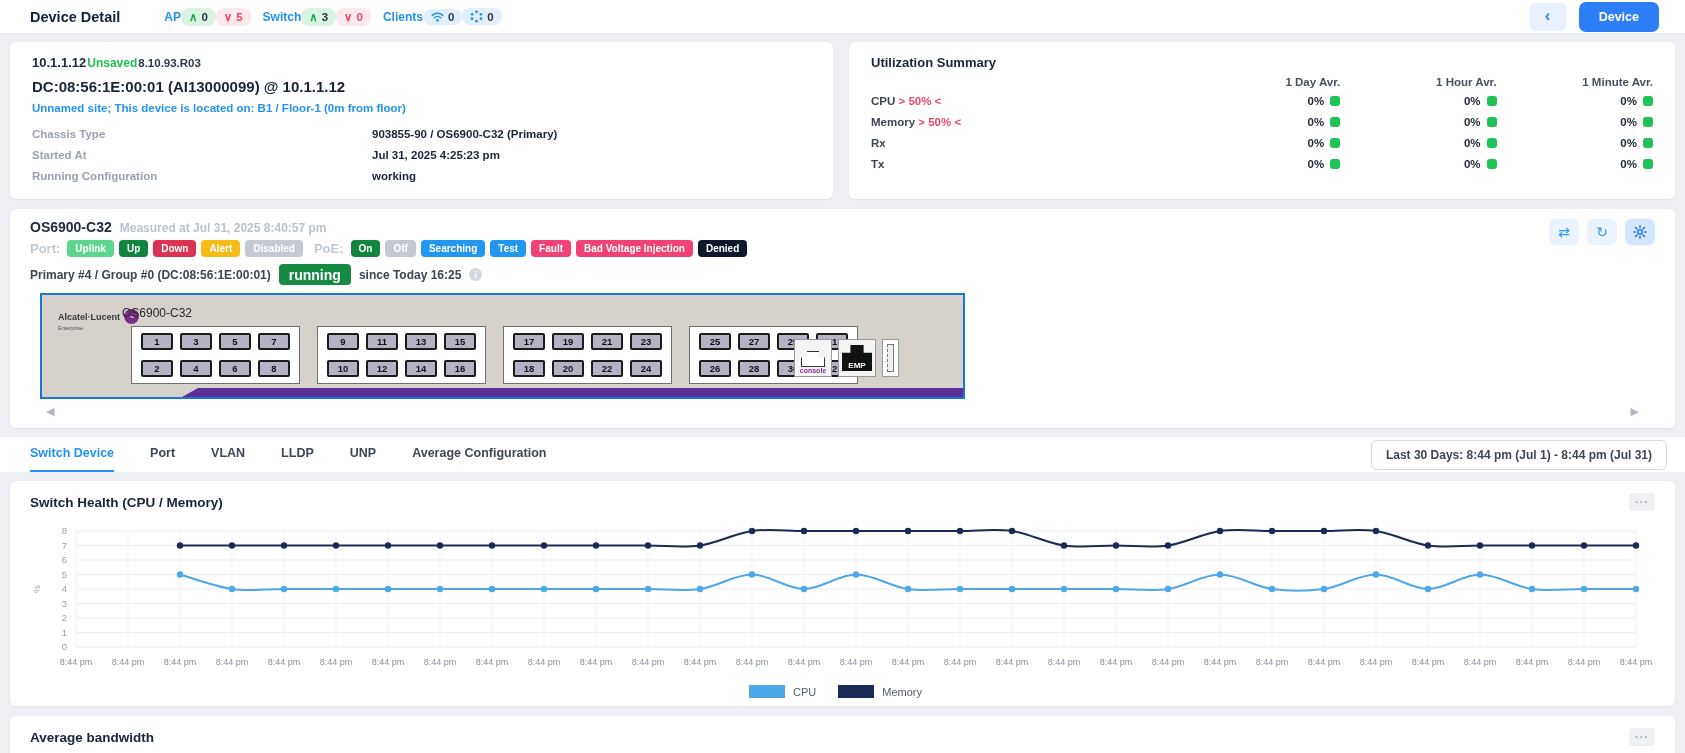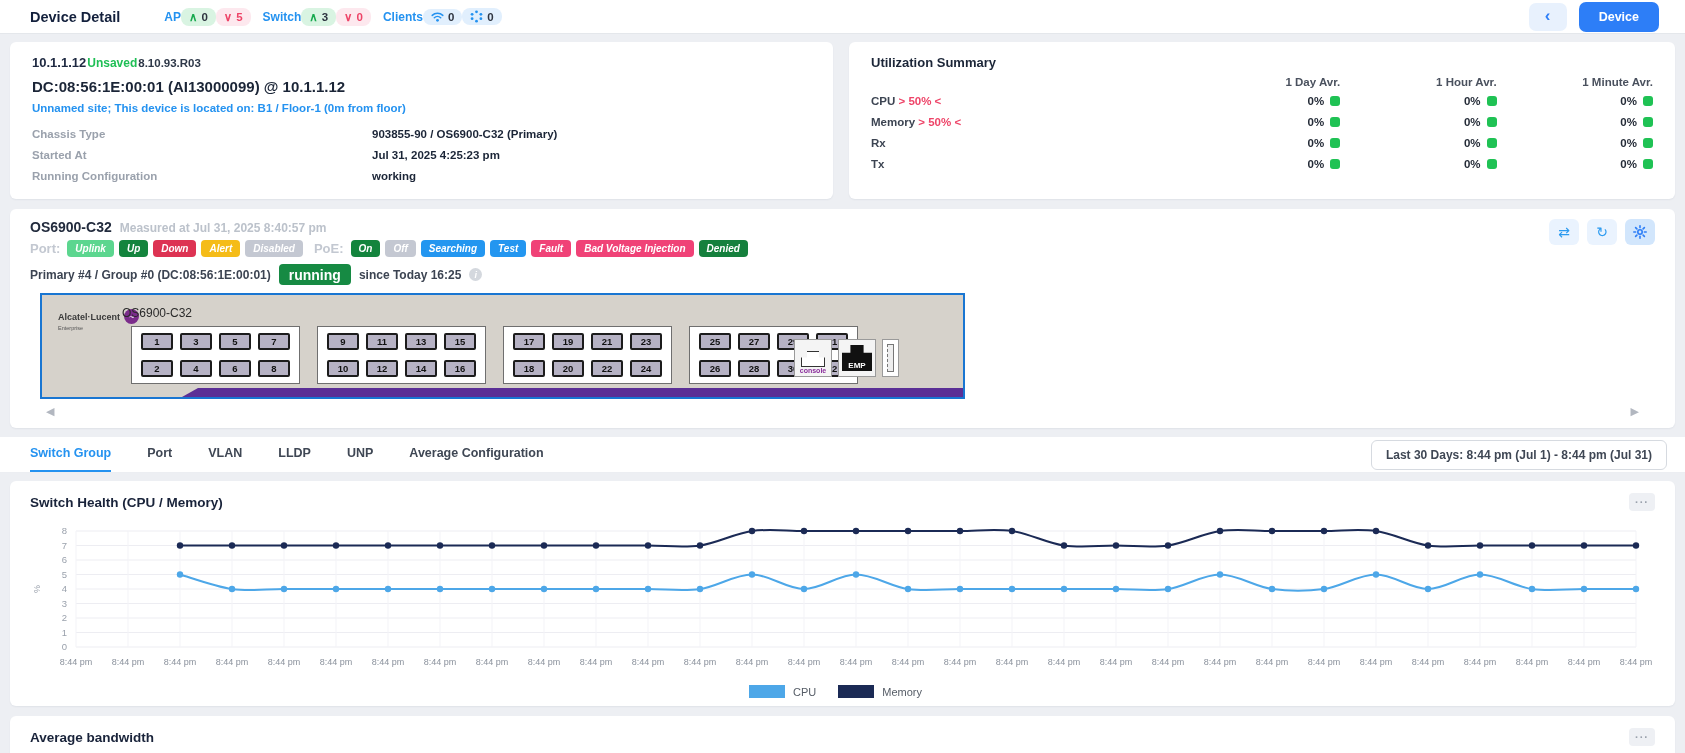--- a/index.html
+++ b/index.html
@@ -56,21 +56,21 @@
   .sq { width:10px; height:10px; border-radius:3px; display:inline-block; }
 
   
   .switch-card { margin:10px 10px 0 10px; padding:10px 20px 6px; position:relative; }
   .sw-line1 { display:flex; align-items:baseline; gap:8px; }
   .sw-model { font-size:14px; font-weight:700; color:#222b3d; }
   .sw-measured { font-size:12px; color:#bcc2cb; font-weight:600; }
   .sw-line2 { display:flex; align-items:center; gap:5px; margin-top:5px; flex-wrap:nowrap; }
   .legend-label { font-size:13px; font-weight:700; color:#c3c8d1; margin-right:2px; }
   .pbadge { color:#fff; font-size:10px; font-weight:700; border-radius:4px; padding:3px 8px;
-    white-space:nowrap;font-style:italic; }
+    white-space:nowrap; }
   .sw-line3 { display:flex; align-items:center; gap:8px; margin-top:7px; font-size:12px;
     font-weight:600; color:#3c4452; }
   .run-badge { background:#168a43; color:#fff; font-size:14px; font-weight:700;
     border-radius:4px; padding:2.5px 10px; }
   .info-icon { width:13px; height:13px; border-radius:50%; background:#d4d8de; color:#fff;
     font-size:9px; font-weight:700; display:inline-flex; align-items:center; justify-content:center;
     font-style:italic; cursor:pointer; }
   .sw-actions { position:absolute; right:20px; top:10px; display:flex; gap:8px; }
   .icon-btn { width:30px; height:26px; border-radius:6px; border:none; background:#eaf3fe;
     color:#2d9bf0; font-size:14px; display:flex; align-items:center; justify-content:center; cursor:pointer; }
@@ -289,21 +289,21 @@
         <span class="pbadge" style="background:#c4c8d2">Disabled</span>
       </span>
     <span class="legend-label" style="margin-left:6px">PoE:</span>
     <span id="poe-badges" style="display:inline-flex;gap:5px">
         <span class="pbadge" style="background:#13843d">On</span>
         <span class="pbadge" style="background:#c4c8d2">Off</span>
         <span class="pbadge" style="background:#2396f0">Searching</span>
         <span class="pbadge" style="background:#2396f0">Test</span>
         <span class="pbadge" style="background:#f04277">Fault</span>
         <span class="pbadge" style="background:#f04277">Bad Voltage Injection</span>
-        <span class="pbadge" style="background:#15803d">Denied</span>
+        <span class="pbadge" style="background:#0f172a">Denied</span>
       </span>
   </div>
   <div class="sw-line3">
     <span>Primary #4 / Group #0 (DC:08:56:1E:00:01)</span>
     <span class="run-badge">running</span>
     <span>since Today 16:25</span>
     <span class="info-icon">i</span>
   </div>
 
   <div class="chassis">
@@ -388,21 +388,21 @@
     <div class="accent-bar"></div>
   </div>
 
   <div class="scroll-row">
     <span>◀</span>
     <span>▶</span>
   </div>
 </div>
 
 <div class="tabstrip">
-  <span class="tab active">Switch Group</span>
+  <span class="tab active">Switch Device</span>
     <span class="tab">Port</span>
     <span class="tab">VLAN</span>
     <span class="tab">LLDP</span>
     <span class="tab">UNP</span>
     <span class="tab">Average Configuration</span>
   <div class="daterange">Last 30 Days: 8:44 pm (Jul 1) - 8:44 pm (Jul 31)</div>
 </div>
 
 <div class="card chart-card">
   <div class="chart-head">

